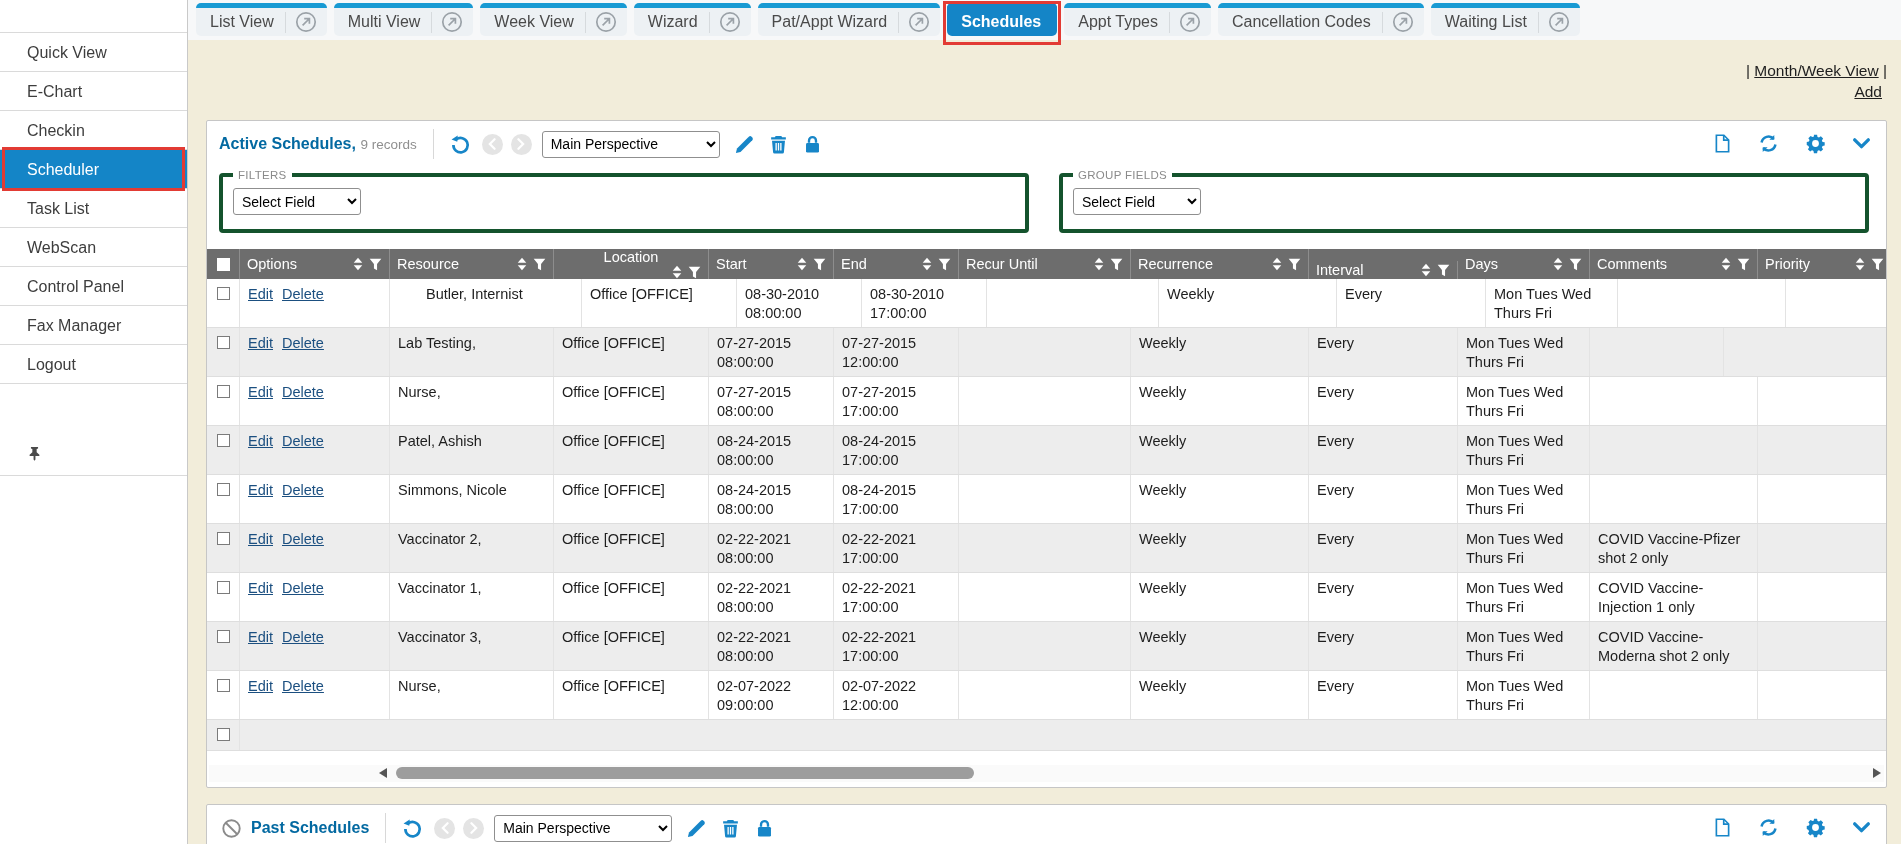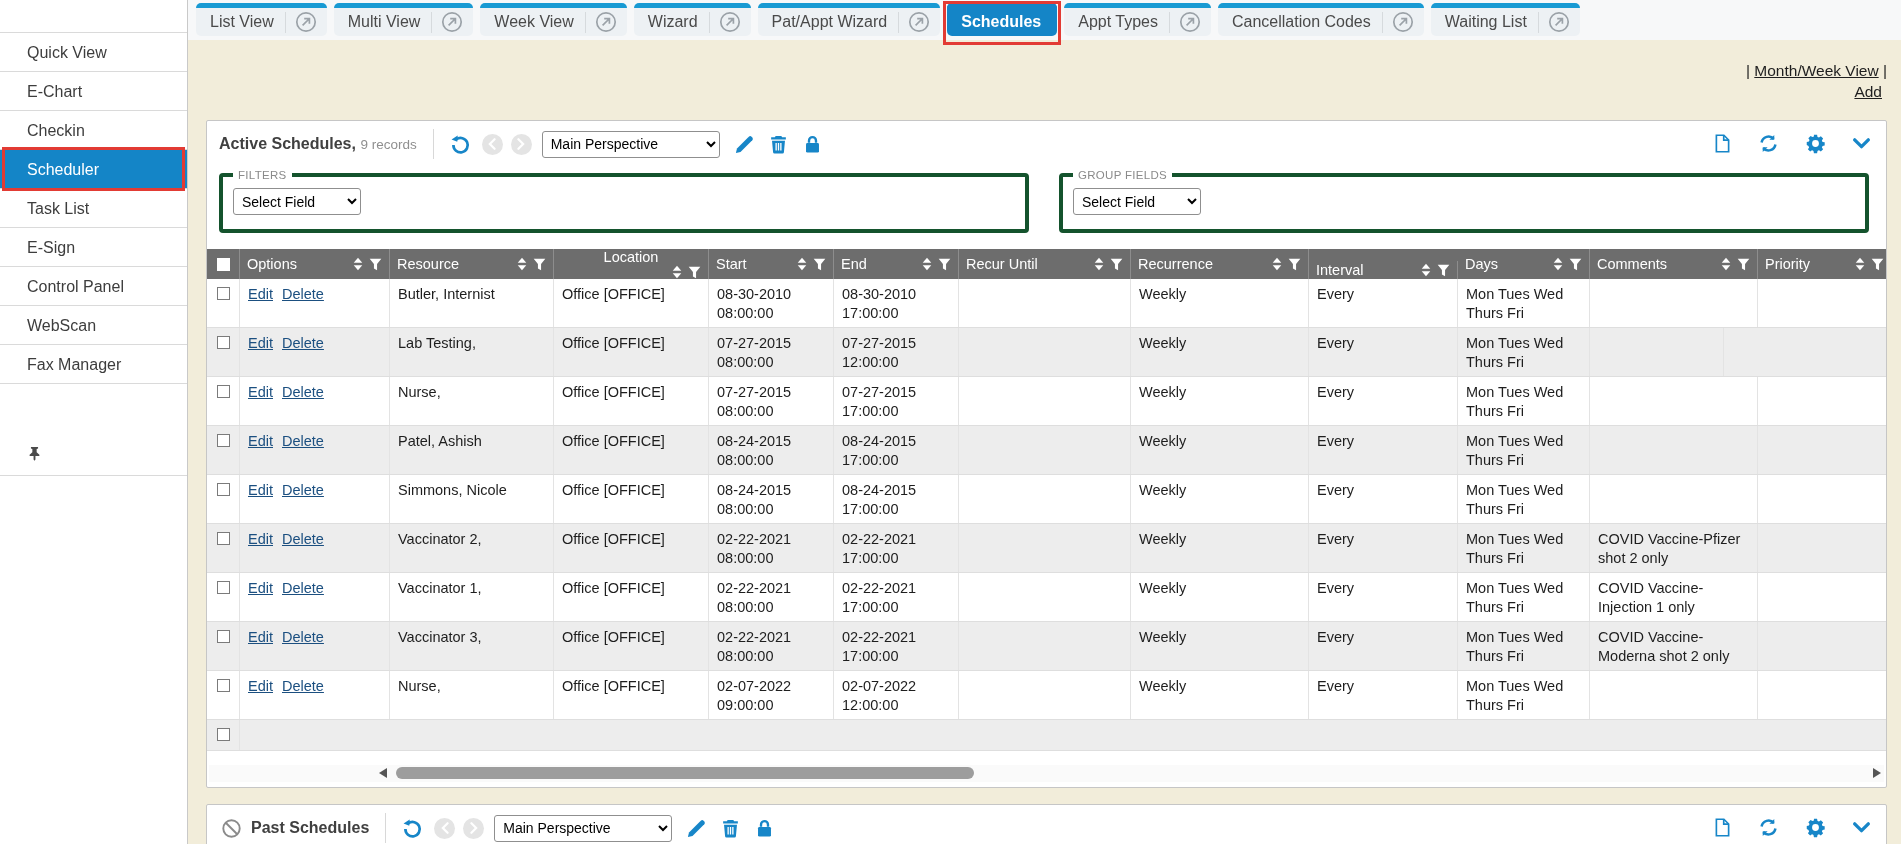--- a/index.html
+++ b/index.html
@@ -38,21 +38,21 @@
   
   .content { position:absolute; left:188px; top:40px; width:1713px; height:804px; background:#f2edda; }
   .toplinks { text-align:right; padding:22px 14px 0 0; font-size:15.5px; color:#1f1f1f; height:76px; }
   .toplinks a { color:#1f1f1f; text-decoration:underline; cursor:pointer; }
   .toplinks .line2 { margin-top:3px; padding-right:5px; }
   
   .panel { background:#fff; border:1px solid #c6c6c6; border-radius:2px; }
   .active-panel { margin:4px 14px 0 18px; }
   .past-panel { position:absolute; left:18px; right:14px; top:764px; height:46px; overflow:hidden; }
   .panel-bar { display:flex; align-items:center; height:46px; padding:0 12px; }
-  .panel-title b { color:#404040; font-size:16px; }
+  .panel-title b { color:#0369a1; font-size:16px; }
   .panel-title .records { color:#8f8f8f; font-size:13.5px; }
   .vdiv { width:1px; height:30px; background:#d8d8d8; margin:0 14px 0 16px; }
   .icon-btn { display:inline-flex; width:25px; height:25px; align-items:center; justify-content:center;
     margin-right:9px; cursor:pointer; }
   .icon-btn.blue { color:#1786c8; }
   .icon-btn.gray { color:#8b8b8b; margin-right:7px; }
   .icon-btn svg { width:21px; height:21px; }
   .nav-circle { width:21px; height:21px; border-radius:50%; background:#e4e4e4; color:#fff;
     display:inline-flex; align-items:center; justify-content:center; margin-right:8px; cursor:default; }
   .nav-circle svg { width:10px; height:12px; }
@@ -100,24 +100,24 @@
 <body>
 
 <nav class="sidebar">
   <div class="sidebar-top"></div>
   <div id="sidebar-items">
       <div class="sidebar-item"><span>Quick View</span></div>
       <div class="sidebar-item"><span>E-Chart</span></div>
       <div class="sidebar-item"><span>Checkin</span></div>
       <div class="sidebar-item selected"><span>Scheduler</span><div class="red-frame sidebar-frame"></div></div>
       <div class="sidebar-item"><span>Task List</span></div>
-      <div class="sidebar-item"><span>E-Sign</span></div>
+      <div class="sidebar-item"><span>WebScan</span></div>
       <div class="sidebar-item"><span>Control Panel</span></div>
-      <div class="sidebar-item"><span>WebScan</span></div>
       <div class="sidebar-item"><span>Fax Manager</span></div>
+      <div class="sidebar-item"><span>Logout</span></div>
     </div>
   <div class="pin-row">
     <span data-icon="pin"><svg viewBox="0 0 16 16" fill="#4a4a4a">
           <path d="M4.2 1 h7.6 v1.6 l-1.5.7 v3.4 l2.9 2.5 v1.5 H9 v3.8 L8 15.8 7 14.5 v-3.8 H2.8 V9.2 l2.9-2.5 V3.3 l-1.5-.7 Z"></path>
         </svg></span>
   </div>
 </nav>
 
 <div class="tabstrip">
   <div id="tabs">
@@ -500,21 +500,21 @@
                 </svg>
               </span>
             </span>
           </div>
         </div>
         <div class="g-row">
           <div class="g-cell cb" style="width: 33px;">
             <input type="checkbox" style="">
           </div>
           <div class="g-cell" style="width: 150px;"><a class="lnk">Edit</a><a class="lnk">Delete</a></div>
-          <div class="g-cell" style="width: 164px;">Butler, Internist</div>
+          <div class="g-cell" style="width: 164px; margin-left: 28px;">Butler, Internist</div>
           <div class="g-cell" style="width: 155px;">Office [OFFICE]</div>
           <div class="g-cell" style="width: 125px;">08-30-2010 08:00:00</div>
           <div class="g-cell" style="width: 125px;">08-30-2010 17:00:00</div>
           <div class="g-cell" style="width: 172px;"></div>
           <div class="g-cell" style="width: 178px;">Weekly</div>
           <div class="g-cell" style="width: 149px;">Every</div>
           <div class="g-cell" style="width: 132px;">Mon Tues Wed Thurs Fri</div>
           <div class="g-cell" style="width: 168px;"></div>
           <div class="g-cell" style="width: 134px;"></div>
         </div>

